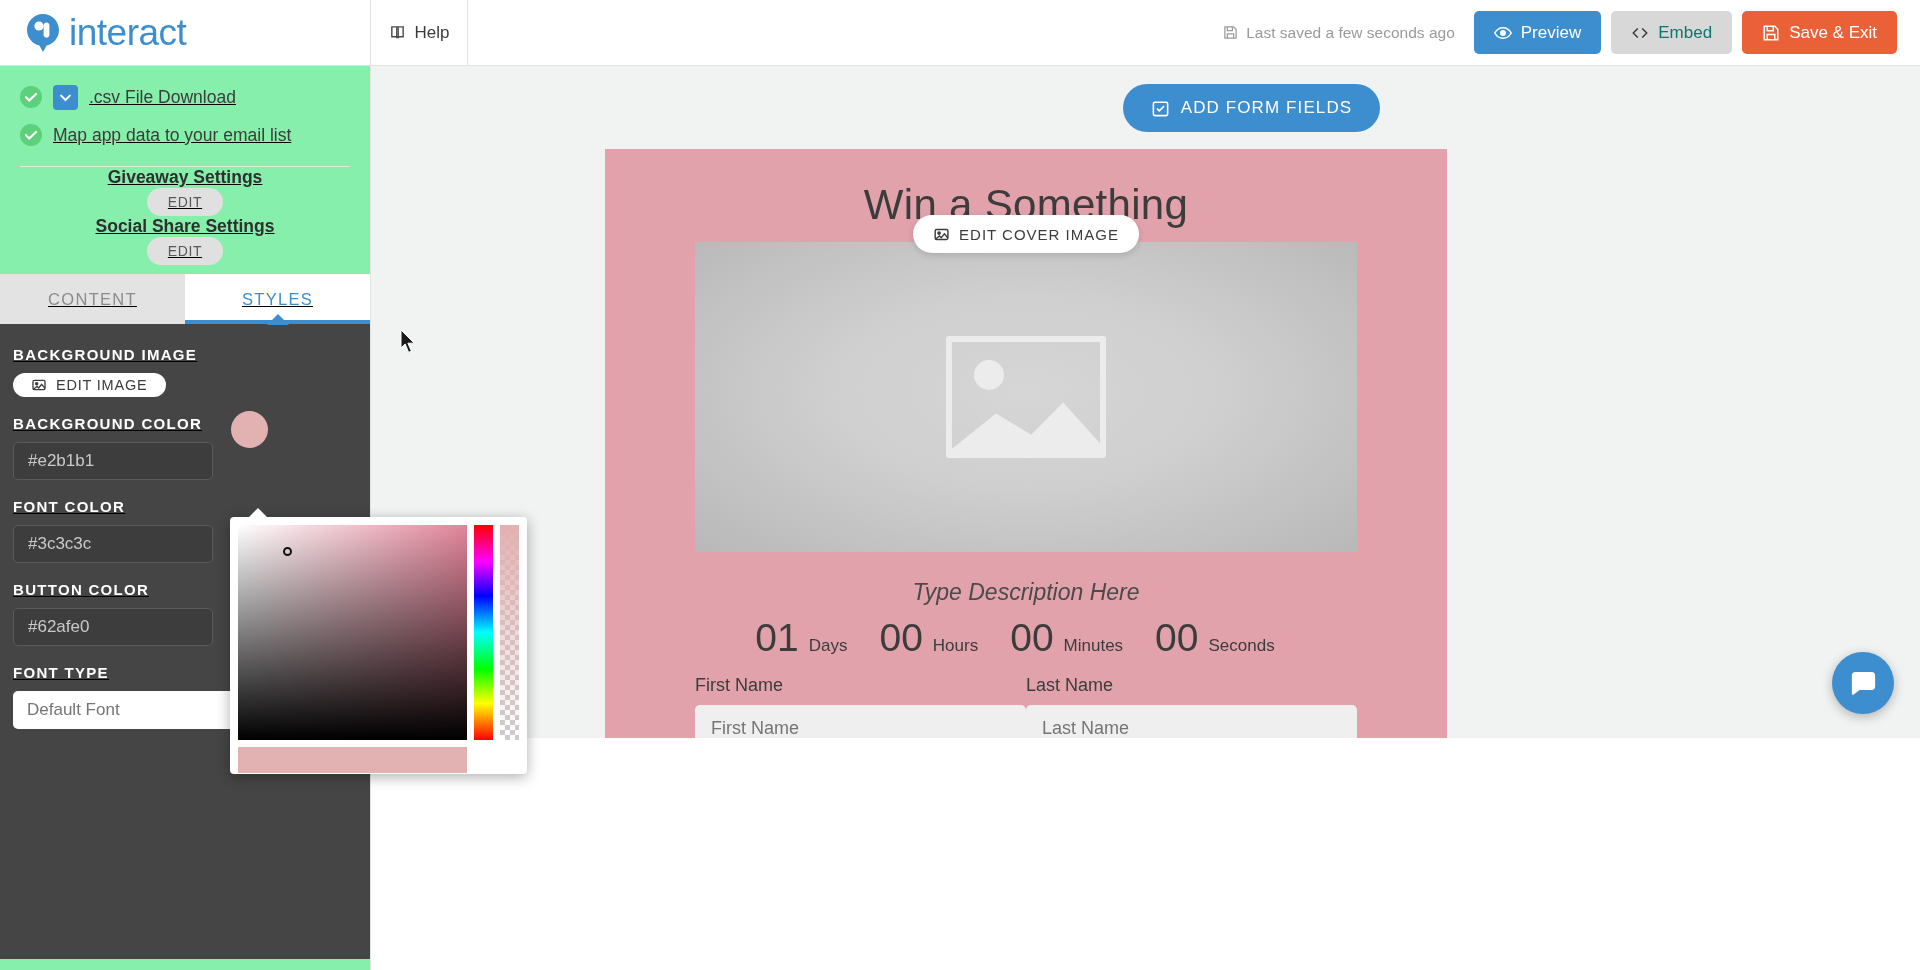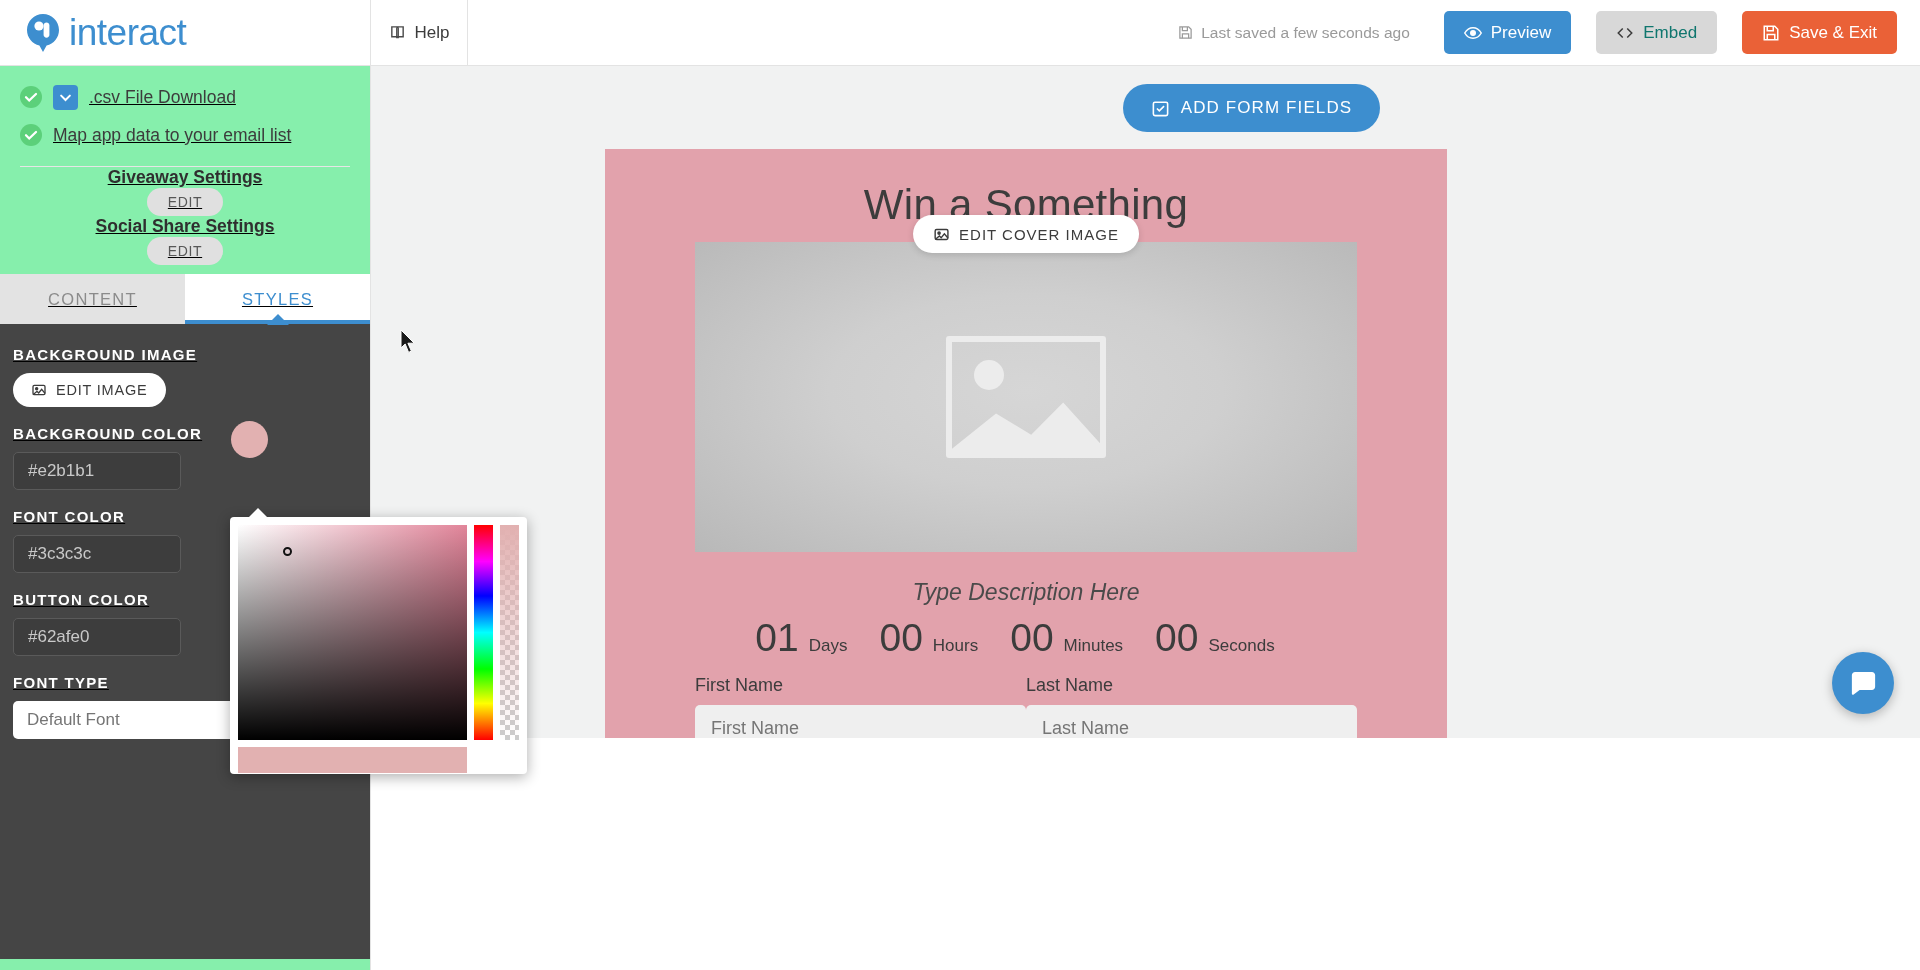--- a/index.html
+++ b/index.html
@@ -27,21 +27,21 @@
   }
   .help-zone {
     width: 97px; height: 66px; display: flex; align-items: center;
     justify-content: center; gap: 9px; border-right: 1px solid #e3e3e3;
     cursor: pointer;
   }
   .help-zone .ico { width: 17px; height: 17px; color: #4a4a4a; }
   .help-label { font-size: 17px; color: #3c3c3c; }
   .topbar-right {
     margin-left: auto; display: flex; align-items: center;
-    gap: 25px; padding-right: 23px;
+    gap: 10px; padding-right: 23px;
   }
   .saved-note {
     display: flex; align-items: center; gap: 8px;
     font-size: 15.5px; color: #9a9a9a; margin-right: 9px;
   }
   .saved-note .ico { width: 15px; height: 15px; }
   .btn {
     display: inline-flex; align-items: center; justify-content: center;
     gap: 9px; height: 43px; padding: 0 20px; border-radius: 5px;
     font-size: 17px; border: none; cursor: pointer; white-space: nowrap;
@@ -102,27 +102,27 @@
   .styles-panel {
     background: #454545; padding: 22px 0 0 0; height: 635px;
   }
   .field-label {
     font-size: 15px; color: #ffffff; letter-spacing: 1.3px;
     font-weight: bold; padding: 0 0 10px 13px;
   }
   .field-group { padding: 0 0 18px 0; }
   .edit-image-btn {
     margin-left: 13px; background: #ffffff; color: #3c3c3c; border: none;
-    border-radius: 20px; height: 34px; padding: 4px 18px; font-size: 14.5px;
+    border-radius: 20px; height: 24px; padding: 4px 18px; font-size: 14.5px;
     letter-spacing: .8px; display: inline-flex; align-items: center;
     gap: 9px; cursor: pointer; font-family: "Liberation Sans", sans-serif;
   }
   .edit-image-btn .ico { width: 16px; height: 16px; }
   .color-input {
-    margin-left: 13px; width: 168px; height: 38px; background: #3d3d3d;
+    margin-left: 13px; width: 200px; height: 38px; background: #3d3d3d;
     border: 1px solid #5a5a5a; border-radius: 5px; color: #c9c9c9;
     font-size: 17px; padding: 0 14px; font-family: "Liberation Sans", sans-serif;
   }
   .swatch-dot {
     position: absolute; left: 231px; width: 37px; height: 37px;
     border-radius: 50%; background: #e2b1b1; cursor: pointer;
   }
   .font-input {
     margin-left: 13px; width: 310px; height: 38px; background: #ffffff;
     border: none; border-radius: 5px; color: #8c8c8c; font-size: 17px;

